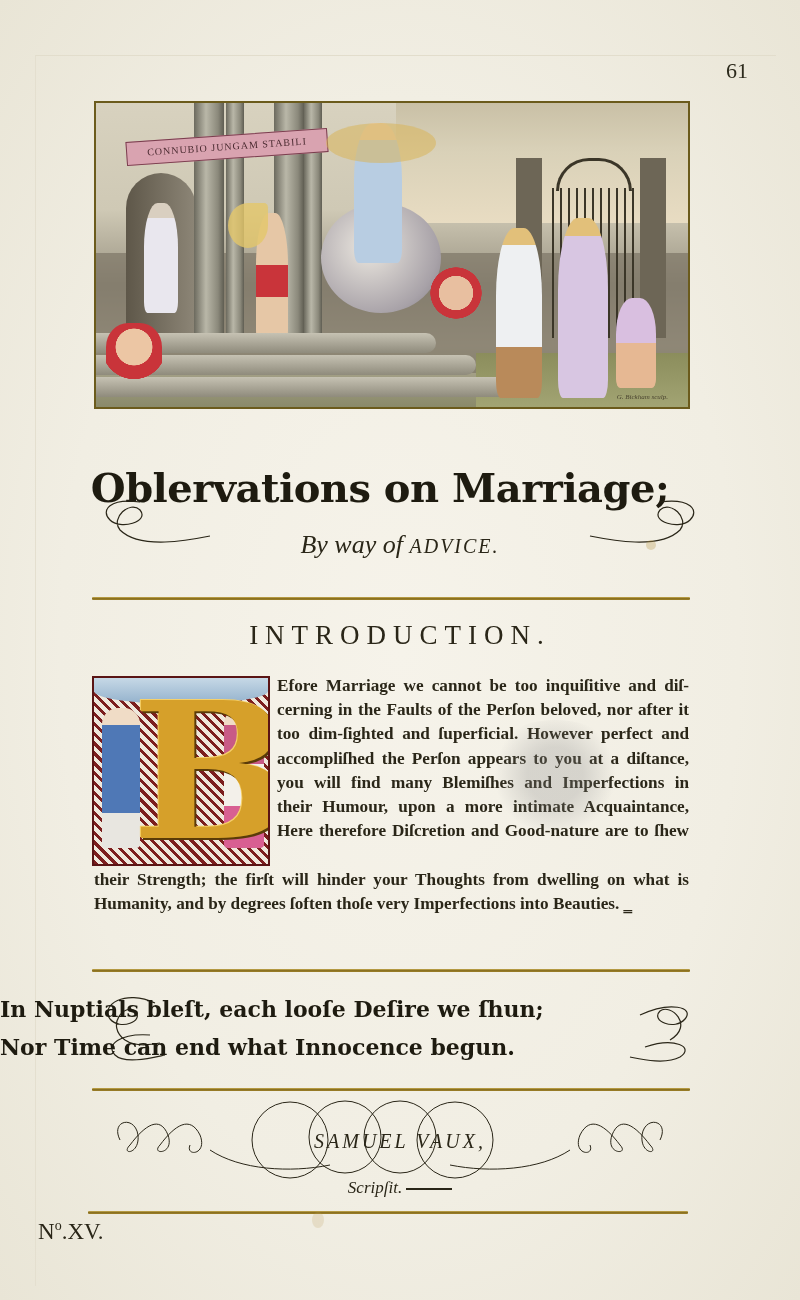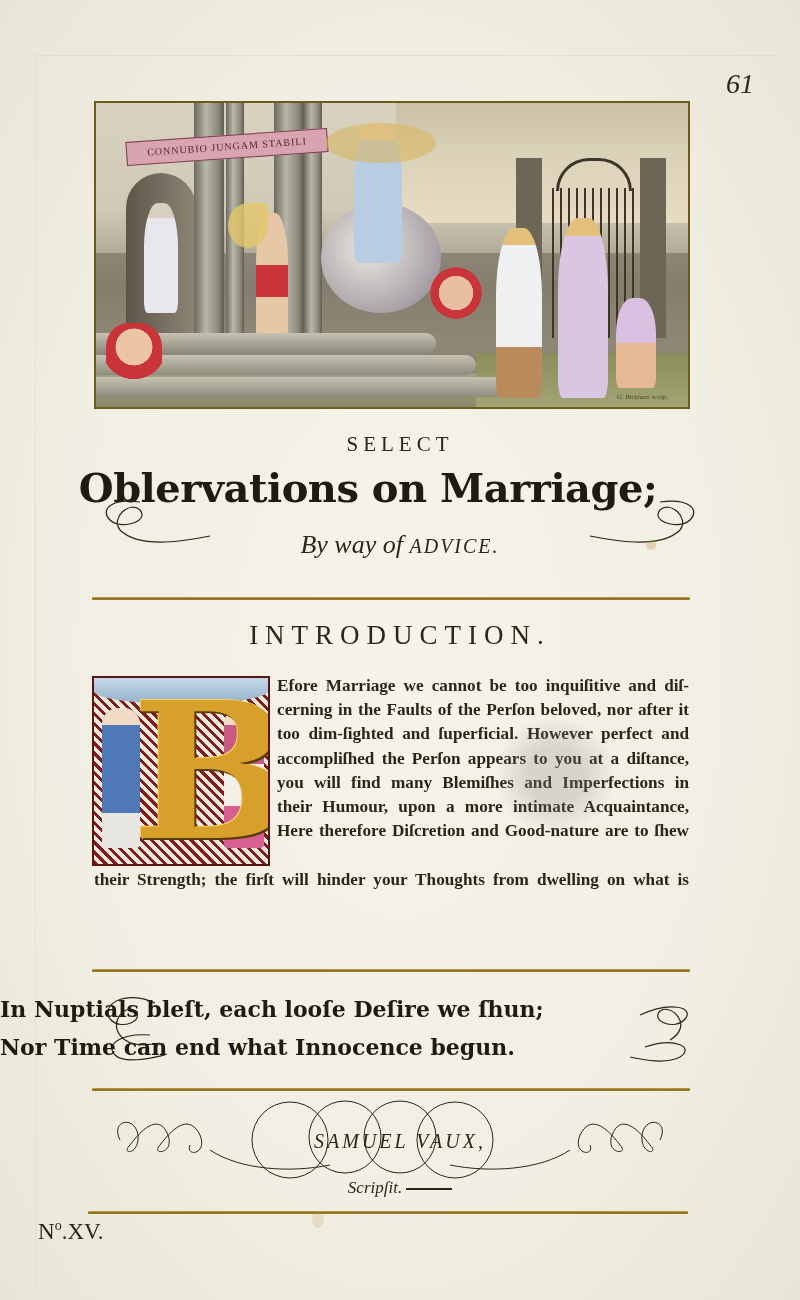--- a/index.html
+++ b/index.html
@@ -12,21 +12,21 @@
   }
   .page {
     position: absolute; left: 0; top: 0; width: 800px; height: 1300px;
     background: radial-gradient(ellipse at 50% 50%, #f6f3ea 0%, #f1eee3 60%, #e9e5d6 100%);
   }
   .plate-mark {
     position: absolute; left: 35px; top: 55px; width: 740px; height: 1230px;
     border-top: 1px solid #e2ddcc; border-left: 1px solid #e4dfcf;
   }
   .page-number {
-    position: absolute; left: 726px; top: 68px; font-style: italic; font-size: 28px; color: #2c2a1c;
+    position: absolute; left: 726px; top: 58px; font-size: 22px; color: #2c2a1c;
   }
   
   .engraving {
     position: absolute; left: 94px; top: 101px; width: 596px; height: 308px;
     border: 2px solid #6b5b1c; box-sizing: border-box; overflow: hidden;
     background: linear-gradient(180deg, #d8d2bf 0%, #cfc9b5 35%, #9a9483 60%, #b7b09c 80%, #8a8a6a 100%);
   }
   .sky { position: absolute; left: 300px; top: 0; width: 292px; height: 120px;
     background: linear-gradient(180deg, #c9c0a6 0%, #d9d1b8 40%, #e8dcc2 100%); }
   .wall { position: absolute; left: 0; top: 150px; width: 592px; height: 120px; background: #7a7262; opacity: .65; }
@@ -46,21 +46,21 @@
     background: radial-gradient(circle at 40% 40%, #ece8e0, #a8a2a8 70%, #7f7a82); }
   .figure { position: absolute; border-radius: 40% 40% 10% 10%; }
   .banner { position: absolute; left: 30px; top: 32px; width: 200px; height: 22px;
     background: #d9a3b0; border: 1px solid #7a3e4e; transform: rotate(-4deg);
     font-size: 10px; letter-spacing: 1px; color: #4a2a30; text-align: center; line-height: 22px; font-family: "Liberation Serif", serif; }
   .engraver { position: absolute; right: 20px; bottom: 6px; font-size: 7px; font-style: italic; color: #4b4530; }
 
   
   .select { position: absolute; left: 0; width: 800px; top: 432px; text-align: center;
     font-size: 21px; letter-spacing: 5px; color: #2a2618; }
-  .main-title { position: absolute; left: 0; width: 736px; top: 464px; text-align: center;
+  .main-title { position: absolute; left: 12px; width: 736px; top: 464px; text-align: center;
     font-family: "DejaVu Serif", serif; font-weight: bold; font-size: 40px; color: #1e1b10; letter-spacing: -0.5px; }
   .subtitle { position: absolute; left: 0; width: 800px; top: 530px; text-align: center;
     font-style: italic; font-size: 26px; color: #2a2618; }
   .subtitle .sc { font-size: 20px; letter-spacing: 2px; }
   .flourish { position: absolute; }
   .rule { position: absolute; left: 92px; width: 598px; height: 3px;
     background: linear-gradient(180deg, #c9ad52, #7e6518 60%, #a88a30); border-radius: 1px; }
 
   .intro-heading { position: absolute; left: 0; width: 800px; top: 620px; text-align: center;
     font-size: 27px; letter-spacing: 7px; color: #2a2618; }
@@ -134,21 +134,20 @@
       <div class="step" style="top:44px;width:430px;"></div>
     </div>
     <div class="figure" style="left:400px;top:125px;width:46px;height:170px;background:linear-gradient(180deg,#e2c07a 0 10%,#eef0f2 10% 70%,#b98a5a 70%);"></div>
     <div class="figure" style="left:462px;top:115px;width:50px;height:180px;background:linear-gradient(180deg,#e2c07a 0 10%,#d8c6e2 10%);"></div>
     <div class="figure" style="left:330px;top:160px;width:60px;height:60px;background:radial-gradient(circle,#e8bfa0 40%,#c9343a 41% 60%,transparent 61%);"></div>
     <div class="figure" style="left:10px;top:220px;width:56px;height:60px;background:radial-gradient(circle at 50% 40%,#ecc6a4 40%,#c9343a 41% 70%,transparent 71%);"></div>
     <div class="figure" style="left:520px;top:195px;width:40px;height:90px;background:linear-gradient(180deg,#d9bfe0 0 50%,#e6b893 50%);"></div>
     <div class="engraver">G. Bickham sculp.</div>
   </div>
 
-  <div class="select">SELECT</div>
   <div class="main-title">Oblervations on Marriage;</div>
   <div class="subtitle">
     <span>By way of </span><span class="sc">ADVICE.</span>
   </div>
 
   <svg class="flourish" style="left:100px;top:470px;" width="120" height="90" viewBox="0 0 120 90">
     <path d="M40 32 C10 28 0 40 10 50 C20 60 50 52 40 40 C30 30 10 48 20 60 C40 80 90 70 110 66" fill="none" stroke="#2a2618" stroke-width="1.2"></path>
   </svg>
   <svg class="flourish" style="left:580px;top:470px;" width="120" height="90" viewBox="0 0 120 90">
     <path d="M80 32 C110 28 120 40 110 50 C100 60 70 52 80 40 C90 30 110 48 100 60 C80 80 30 70 10 66" fill="none" stroke="#2a2618" stroke-width="1.2"></path>
@@ -169,20 +168,21 @@
     <span class="line">Efore Marriage we cannot be too inquiſitive and diſ-</span>
     <span class="line">cerning in the Faults of the Perſon beloved, nor after it</span>
     <span class="line">too dim-ſighted and ſuperficial. However perfect and</span>
     <span class="line">accompliſhed the Perſon appears to you at a diſtance,</span>
     <span class="line">you will find many Blemiſhes and Imperfections in</span>
     <span class="line">their Humour, upon a more intimate Acquaintance,</span>
     <span class="line">Here therefore Diſcretion and Good-nature are to ſhew</span>
   </div>
   <div class="body-text full">
     <span class="line">their Strength; the firſt will hinder your Thoughts from dwelling on what is</span>
+    <span class="line last">Humanity, and by degrees ſoften thoſe very Imperfections into Beauties. ‗</span>
   </div>
 
   <div class="watermark"></div>
   <div class="watermark-text">​</div>
 
   <div class="rule" style="top:969px;"></div>
 
   <svg class="flourish" style="left:95px;top:985px;" width="80" height="90" viewBox="0 0 80 90">
     <path d="M60 18 C30 4 5 20 15 34 C25 46 50 36 40 26 C30 18 10 40 30 55 C40 62 55 60 65 58" fill="none" stroke="#2a2618" stroke-width="1.2"></path>
     <path d="M55 50 C25 48 10 60 20 70 C30 80 60 72 70 70" fill="none" stroke="#2a2618" stroke-width="1.2"></path>

